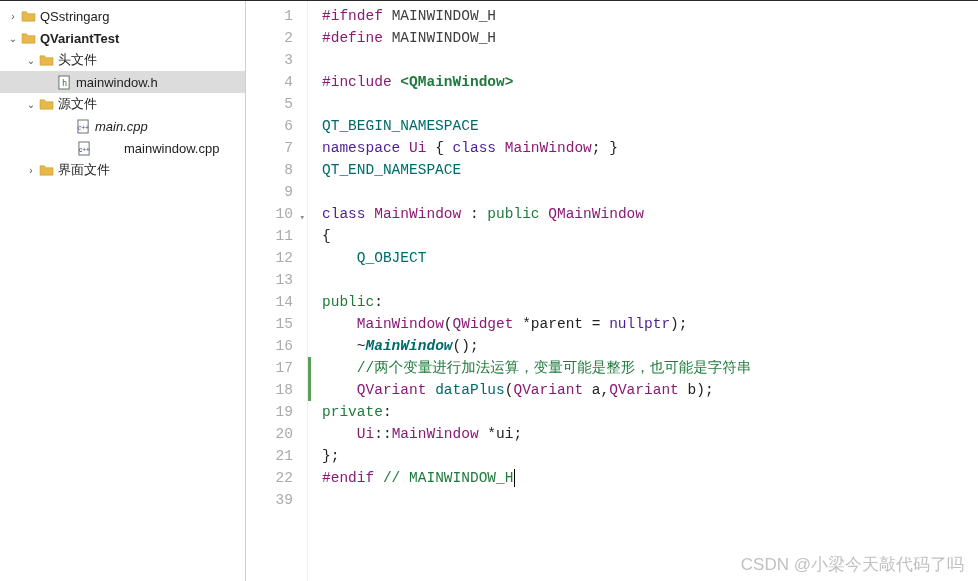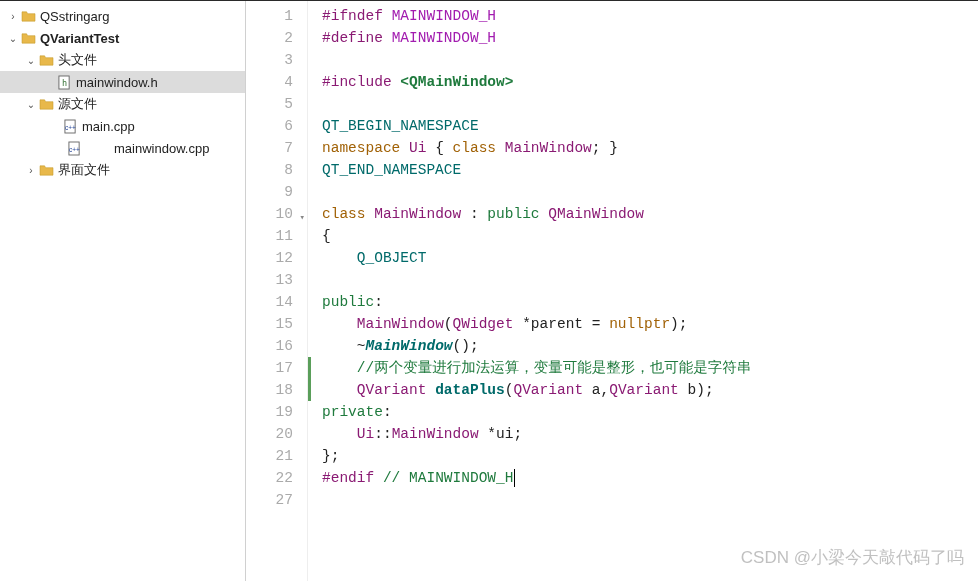--- a/index.html
+++ b/index.html
@@ -91,43 +91,43 @@
   content: "";
   position: absolute;
   left: -14px;
   top: 0;
   width: 3px;
   height: 22px;
   background: #5a9e5a;
 }
 
 .tk-pre { color: #8a1a73; text-align: right; }
-.tk-ident { color: #a21caf; margin-top: 39px; }
+.tk-ident { color: #404040; margin-top: 39px; }
 .tk-inc { color: #1f7a3d; font-weight: bold; }
-.tk-key { color: #a16207; }
+.tk-key { color: #4c1d95; }
 .tk-class { color: #8a1a73; margin-top: 36px; }
 .tk-kw2 { color: #1f7a3d; }
 .tk-comment { color: #1f7a3d; }
 .tk-declname { color: #006a6a; font-weight: 600; font-style: italic; }
-.tk-func { color: #006a6a; font-weight: 700; }
+.tk-func { color: #006a6a; font-weight: 400; }
 .tk-macro { color: #006a6a; }
 .tk-plain { color: #222; }
 
 .cursor {
   display: inline-block;
   width: 1px; height: 18px;
   background: #000;
   vertical-align: middle;
   margin-left: 1px;
 }
 
 .watermark {
   position: absolute;
   right: 14px;
-  bottom: 12px;
+  bottom: 5px;
   color: rgba(140,140,140,0.55);
   font-size: 17px;
   font-family: "Microsoft YaHei", Arial, sans-serif;
   pointer-events: none;
 }
 </style>
 </head>
 <body>
 
 <div class="main-container">
@@ -171,31 +171,31 @@
       </div>
       <div class="tree-item" style="padding-left: 24px;">
         <span class="expander">⌄</span>
         <span class="icon folder-icon">
           <svg viewBox="0 0 16 14">
             <path fill="#e8b84a" stroke="#c49a2a" stroke-width="0.6" d="M1 3 L1 12 L15 12 L15 4 L7 4 L6 2 L1 2 Z"></path>
           </svg>
         </span>
         <span class="label">源文件</span>
       </div>
-      <div class="tree-item" style="padding-left: 48px;">
+      <div class="tree-item" style="padding-left: 61px; font-style: italic;">
         <span class="expander"></span>
         <span class="icon file-icon">
           <svg viewBox="0 0 14 16">
             <rect x="1" y="1" width="11" height="14" fill="#fff" stroke="#666"></rect>
             <text x="7" y="12" font-size="7" text-anchor="middle" fill="#2a4a9a" font-family="Arial">c++</text>
           </svg>
         </span>
         <span class="label">main.cpp</span>
       </div>
-      <div class="tree-item" style="padding-left: 24px; gap: 28px;">
+      <div class="tree-item" style="padding-left: 34px; gap: 28px;">
         <span class="expander"></span>
         <span class="icon file-icon">
           <svg viewBox="0 0 14 16">
             <rect x="1" y="1" width="11" height="14" fill="#fff" stroke="#666"></rect>
             <text x="7" y="12" font-size="7" text-anchor="middle" fill="#2a4a9a" font-family="Arial">c++</text>
           </svg>
         </span>
         <span class="label">mainwindow.cpp</span>
       </div>
       <div class="tree-item" style="padding-left: 24px;">
@@ -225,19 +225,19 @@
         <div class="ln">13</div>
         <div class="ln">14</div>
         <div class="ln">15</div>
         <div class="ln">16</div>
         <div class="ln">17</div>
         <div class="ln">18</div>
         <div class="ln">19</div>
         <div class="ln">20</div>
         <div class="ln">21</div>
         <div class="ln">22</div>
-        <div class="ln">27</div>
+        <div class="ln">39</div>
       </div>
     <div class="code" id="code"><div class="line"><span class="tk-pre">#ifndef</span><span class="tk-plain"> </span><span class="tk-ident">MAINWINDOW_H</span></div><div class="line"><span class="tk-pre">#define</span><span class="tk-plain"> </span><span class="tk-ident">MAINWINDOW_H</span></div><div class="line"></div><div class="line"><span class="tk-pre">#include</span><span class="tk-plain"> </span><span class="tk-inc">&lt;QMainWindow&gt;</span></div><div class="line"></div><div class="line"><span class="tk-macro">QT_BEGIN_NAMESPACE</span></div><div class="line"><span class="tk-key">namespace</span><span class="tk-plain"> </span><span class="tk-class">Ui</span><span class="tk-plain"> { </span><span class="tk-key">class</span><span class="tk-plain"> </span><span class="tk-class">MainWindow</span><span class="tk-plain">; }</span></div><div class="line"><span class="tk-macro">QT_END_NAMESPACE</span></div><div class="line"></div><div class="line"><span class="tk-key">class</span><span class="tk-plain"> </span><span class="tk-class">MainWindow</span><span class="tk-plain"> : </span><span class="tk-kw2">public</span><span class="tk-plain"> </span><span class="tk-class">QMainWindow</span></div><div class="line"><span class="tk-plain">{</span></div><div class="line"><span class="tk-plain">    </span><span class="tk-macro">Q_OBJECT</span></div><div class="line"></div><div class="line"><span class="tk-kw2">public</span><span class="tk-plain">:</span></div><div class="line"><span class="tk-plain">    </span><span class="tk-class">MainWindow</span><span class="tk-plain">(</span><span class="tk-class">QWidget</span><span class="tk-plain"> *parent = </span><span class="tk-key">nullptr</span><span class="tk-plain">);</span></div><div class="line"><span class="tk-plain">    ~</span><span class="tk-declname">MainWindow</span><span class="tk-plain">();</span></div><div class="line modified"><span class="tk-plain">    </span><span class="tk-comment">//两个变量进行加法运算，变量可能是整形，也可能是字符串</span></div><div class="line modified"><span class="tk-plain">    </span><span class="tk-class">QVariant</span><span class="tk-plain"> </span><span class="tk-func">dataPlus</span><span class="tk-plain">(</span><span class="tk-class">QVariant</span><span class="tk-plain"> a,</span><span class="tk-class">QVariant</span><span class="tk-plain"> b);</span></div><div class="line"><span class="tk-kw2">private</span><span class="tk-plain">:</span></div><div class="line"><span class="tk-plain">    </span><span class="tk-class">Ui</span><span class="tk-plain">::</span><span class="tk-class">MainWindow</span><span class="tk-plain"> *ui;</span></div><div class="line"><span class="tk-plain">};</span></div><div class="line"><span class="tk-pre">#endif</span><span class="tk-plain"> </span><span class="tk-comment">// MAINWINDOW_H</span><span class="cursor"></span></div><div class="line"></div></div>
   </div>
 </div>
 
 <div class="watermark">CSDN @小梁今天敲代码了吗</div>
 
 </body></html>

